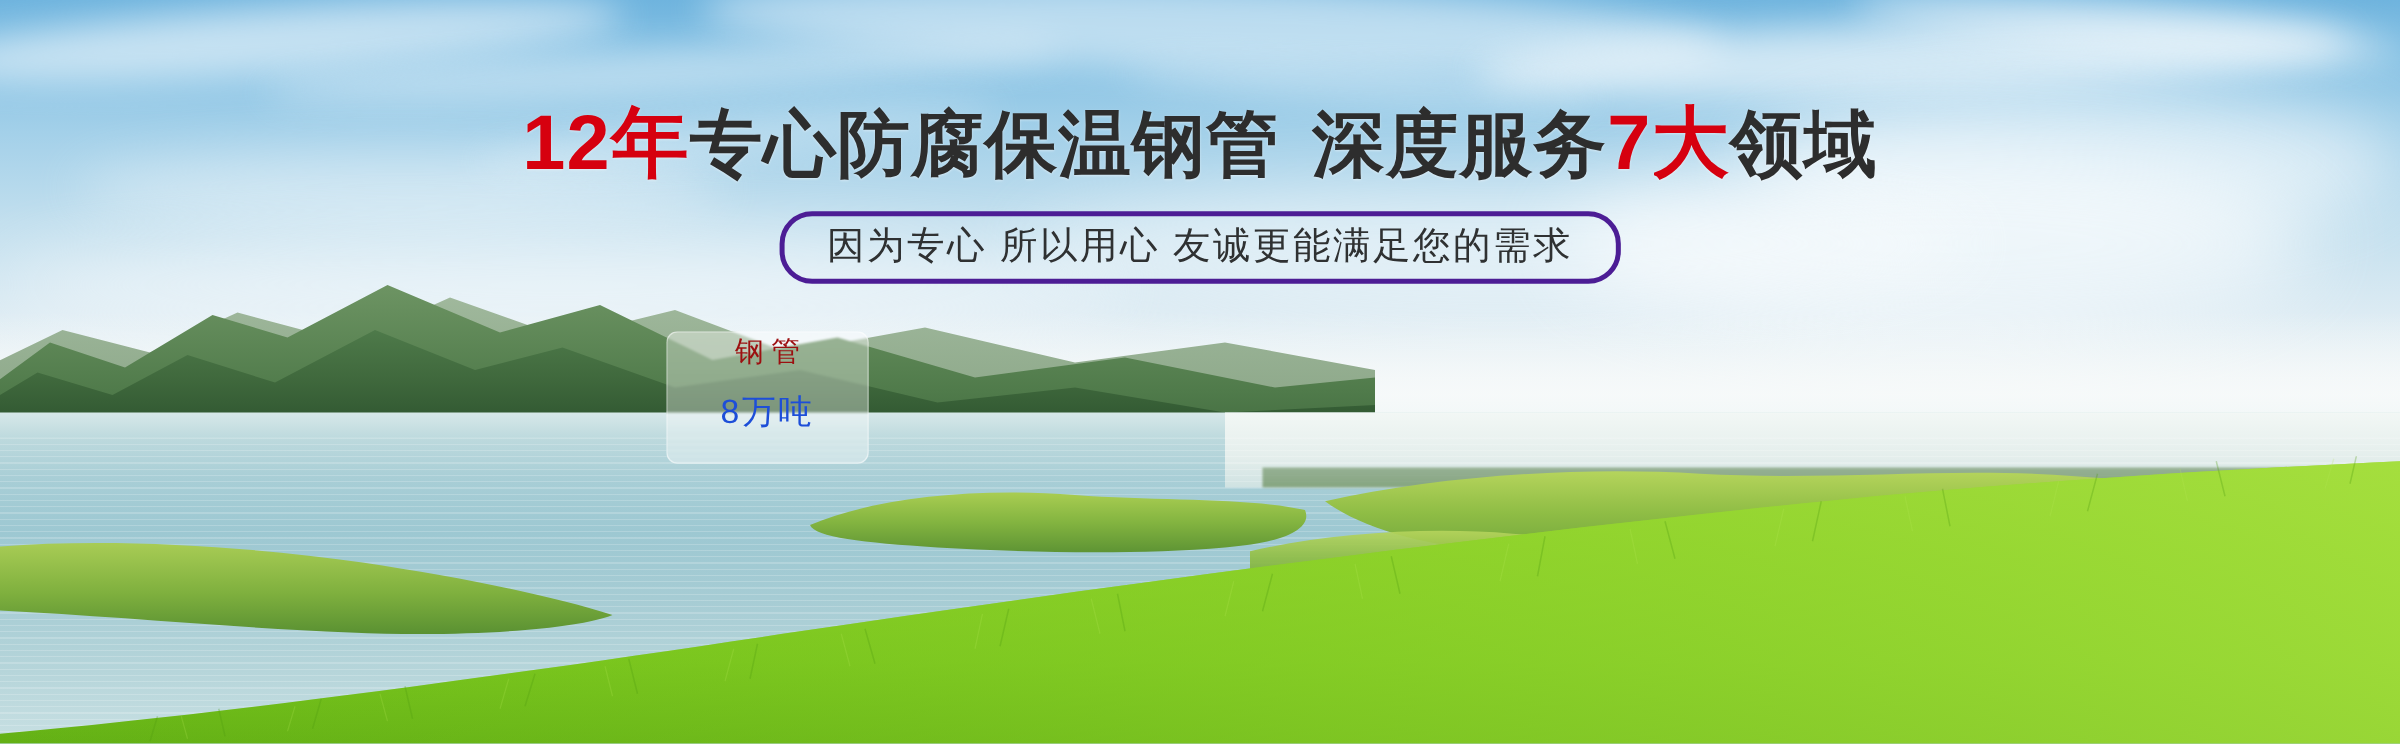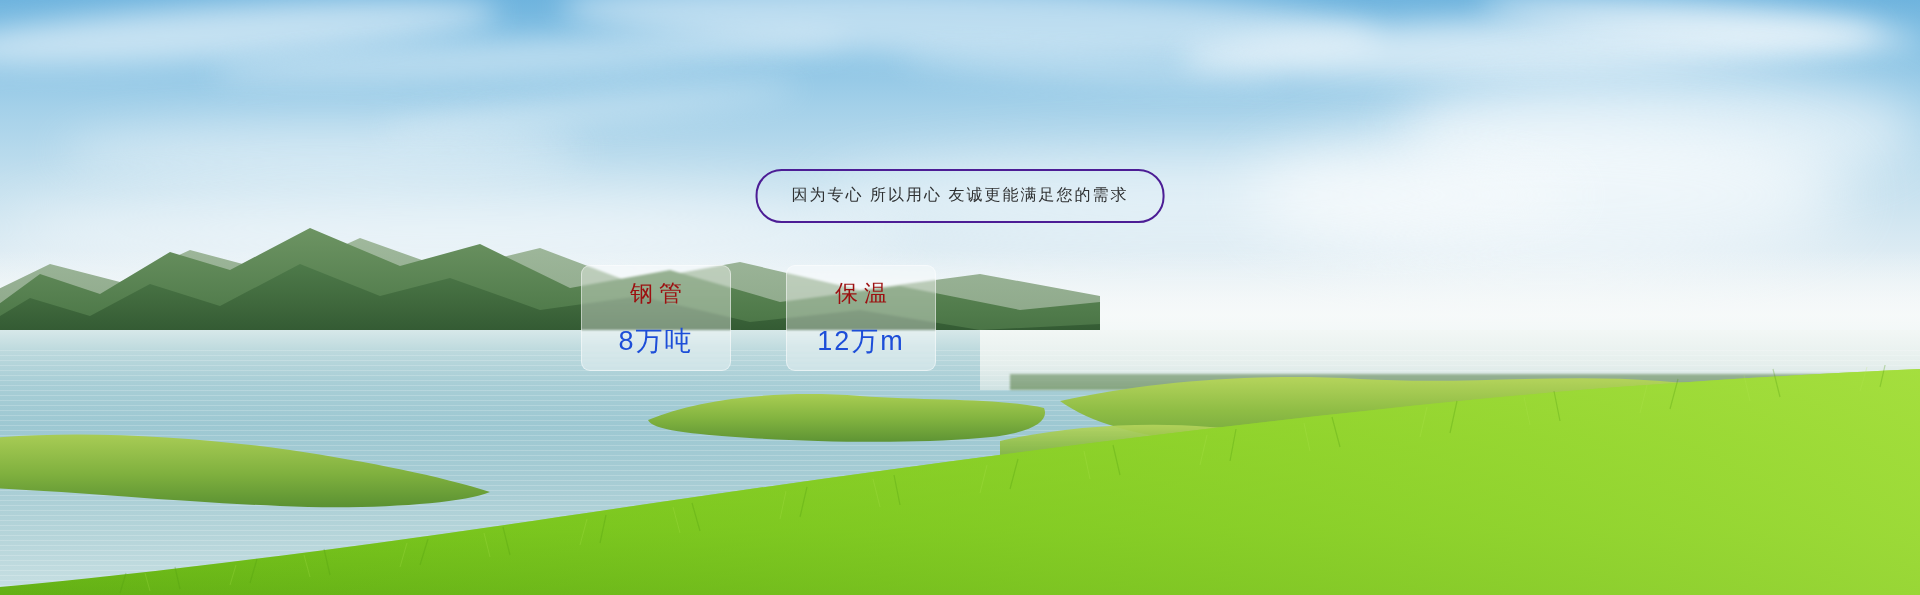--- a/index.html
+++ b/index.html
@@ -83,43 +83,42 @@
     line-height:62px;
     text-shadow:0 1px 2px rgba(255,255,255,.45);
   }
   .hl-red{color:#d6000f;font-size:62px;}
   .hl-dark{color:#2d2d2d;}
   .hl-gap{display:inline-block;width:26px;}
 
   
   .pill{
     position:absolute;left:50%;top:169px;transform:translateX(-50%);
-    border:2px solid #4c1d95;border-radius:26px;
+    border:4px solid #4c1d95;border-radius:26px;
     padding:7px 34px 9px;
-    font-size:16px;color:#2f3132;letter-spacing:2px;
+    font-size:30px;color:#2f3132;letter-spacing:2px;
     white-space:nowrap;line-height:34px;
     background:rgba(255,255,255,0.02);
     text-align:center;
   }
 
   
   .cards{
     position:absolute;left:533px;top:265px;
     display:flex;gap:7px;
   }
   .card{
-    width:150px;height:106px;
+    width:162px;height:106px;
     border-radius:9px;
     background:rgba(255,255,255,0.36);
     border:1px solid rgba(255,255,255,0.48);
     display:flex;flex-direction:column;
-    align-items:center;justify-content:center;
+    align-items:center;
     backdrop-filter:blur(1px);
     box-sizing:border-box;
-    margin-left:48px;
   }
   .card-label{
     font-size:23px;color:#9c0f10;letter-spacing:6px;
     margin-bottom:14px;text-indent:6px;font-weight:normal;
   }
   .card-value{
     font-size:27px;color:#1d4ed8;letter-spacing:2px;font-weight:normal;
   }
   .card-value sup{font-size:16px;vertical-align:super;letter-spacing:0;}
 </style>
@@ -257,33 +256,32 @@
         <g opacity="0.30" stroke="#4f9a12" stroke-width="1.2" fill="none">
           <path d="M120,228 l6,-20 M180,224 l-5,-22 M250,218 l7,-24 M330,210 l-6,-26 M420,200 l8,-26 M510,190 l-7,-28 M600,178 l6,-28 M700,166 l-8,-28 M800,152 l7,-30 M900,140 l-6,-30 M1010,124 l8,-30 M1120,110 l-7,-30 M1230,96 l6,-32 M1340,82 l-8,-30 M1450,68 l7,-32 M1560,56 l-6,-30 M1670,44 l8,-30 M1780,32 l-7,-28 M1880,22 l6,-26"></path>
         </g>
         <g opacity="0.22" stroke="#b6ea58" stroke-width="1" fill="none">
           <path d="M150,226 l-5,-18 M230,220 l6,-20 M310,212 l-6,-22 M400,202 l7,-24 M490,192 l-6,-24 M580,180 l7,-26 M680,168 l-7,-26 M780,154 l6,-28 M880,142 l-7,-28 M980,128 l7,-28 M1090,114 l-6,-28 M1200,100 l7,-30 M1310,86 l-6,-28 M1420,72 l7,-30 M1530,60 l-6,-28 M1640,48 l7,-28 M1750,36 l-6,-26 M1860,26 l7,-24"></path>
         </g>
       </svg>
     </div>
   </div>
 
+  <div class="headline">
+    <span class="hl-red">12年</span><span class="hl-dark">专心防腐保温钢管</span><span class="hl-gap"></span><span class="hl-dark">深度服务</span><span class="hl-red">7大</span><span class="hl-dark">领域</span>
+  </div>
 
   <div class="pill">
     <span>因为专心 所以用心 友诚更能满足您的需求</span>
   </div>
 
   <div class="cards">
 
     <div class="card">
       <div class="card-label">钢管</div>
       <div class="card-value"><span>8万吨</span></div>
     </div>
 
 
-    <div class="card">
-      <div class="card-label">保温</div>
-      <div class="card-value"><span>12万m</span></div>
-    </div>
 
   </div>
 
 </div>
 
 </body></html>

